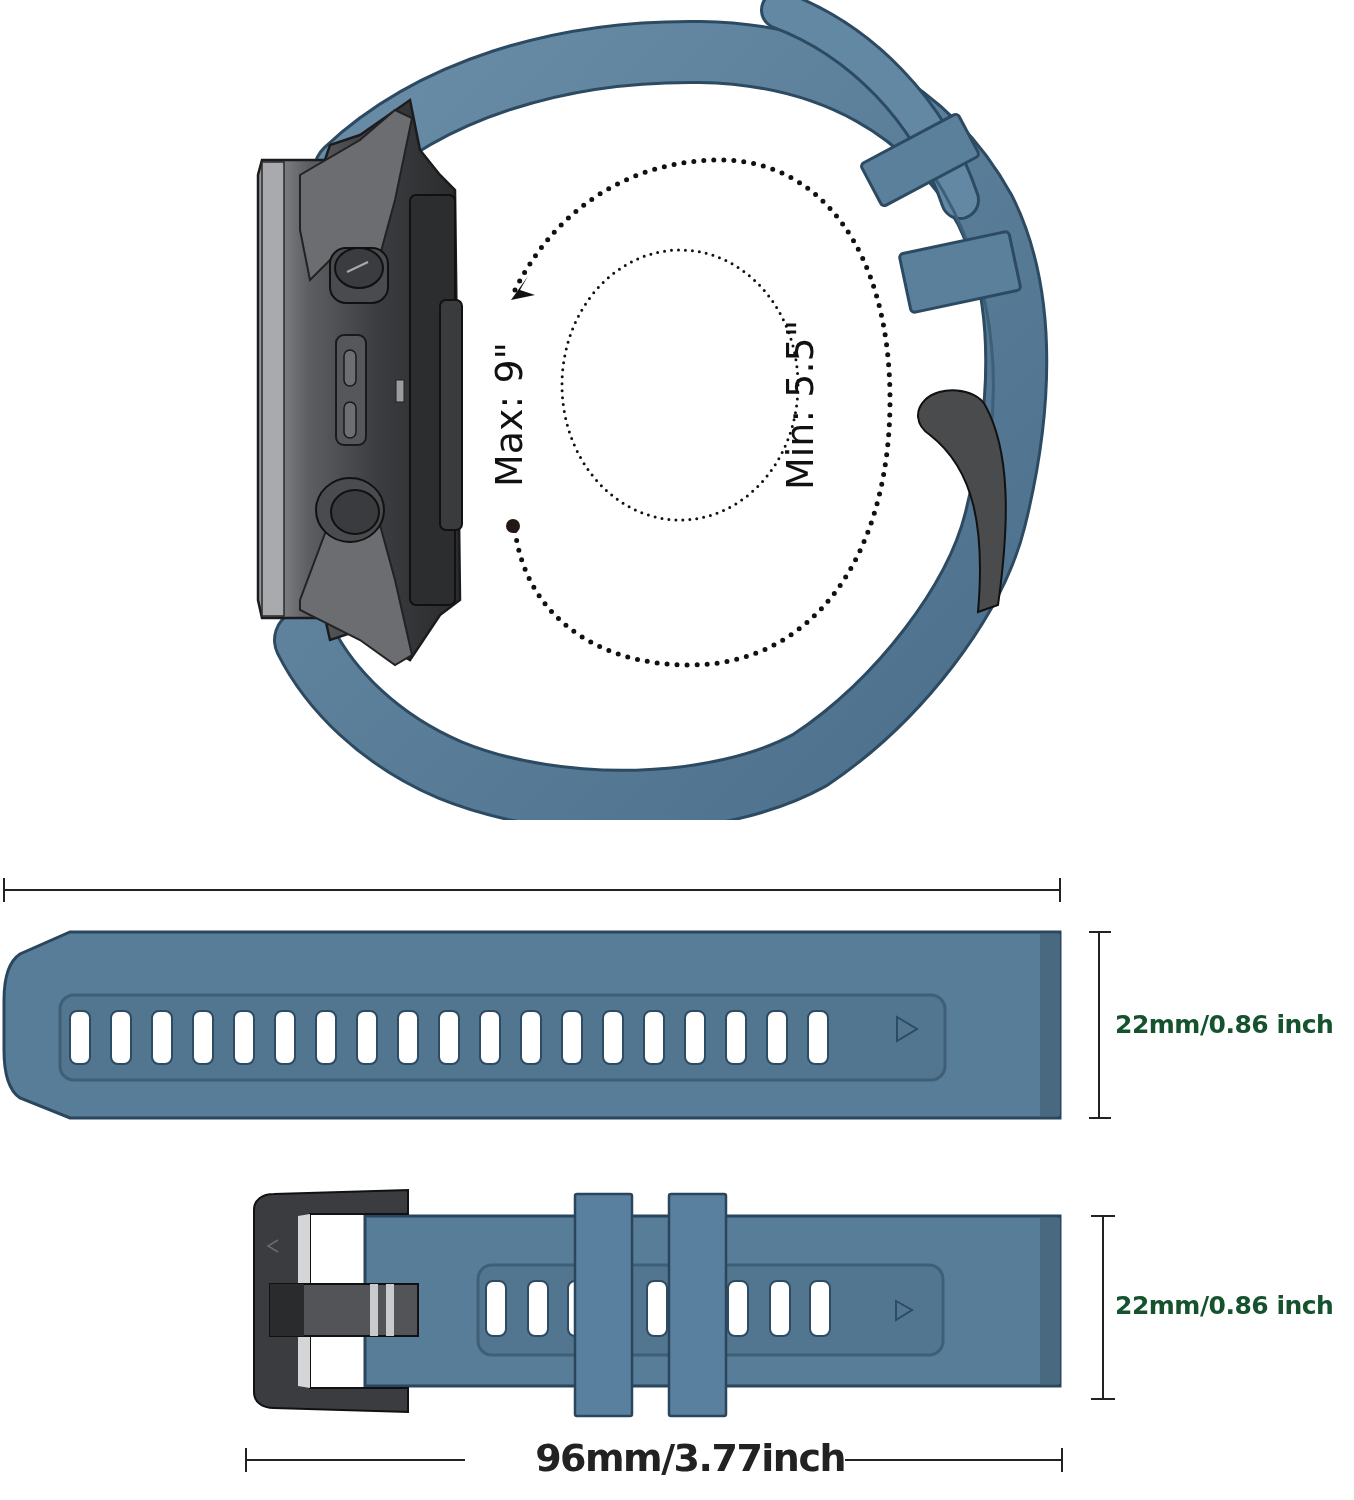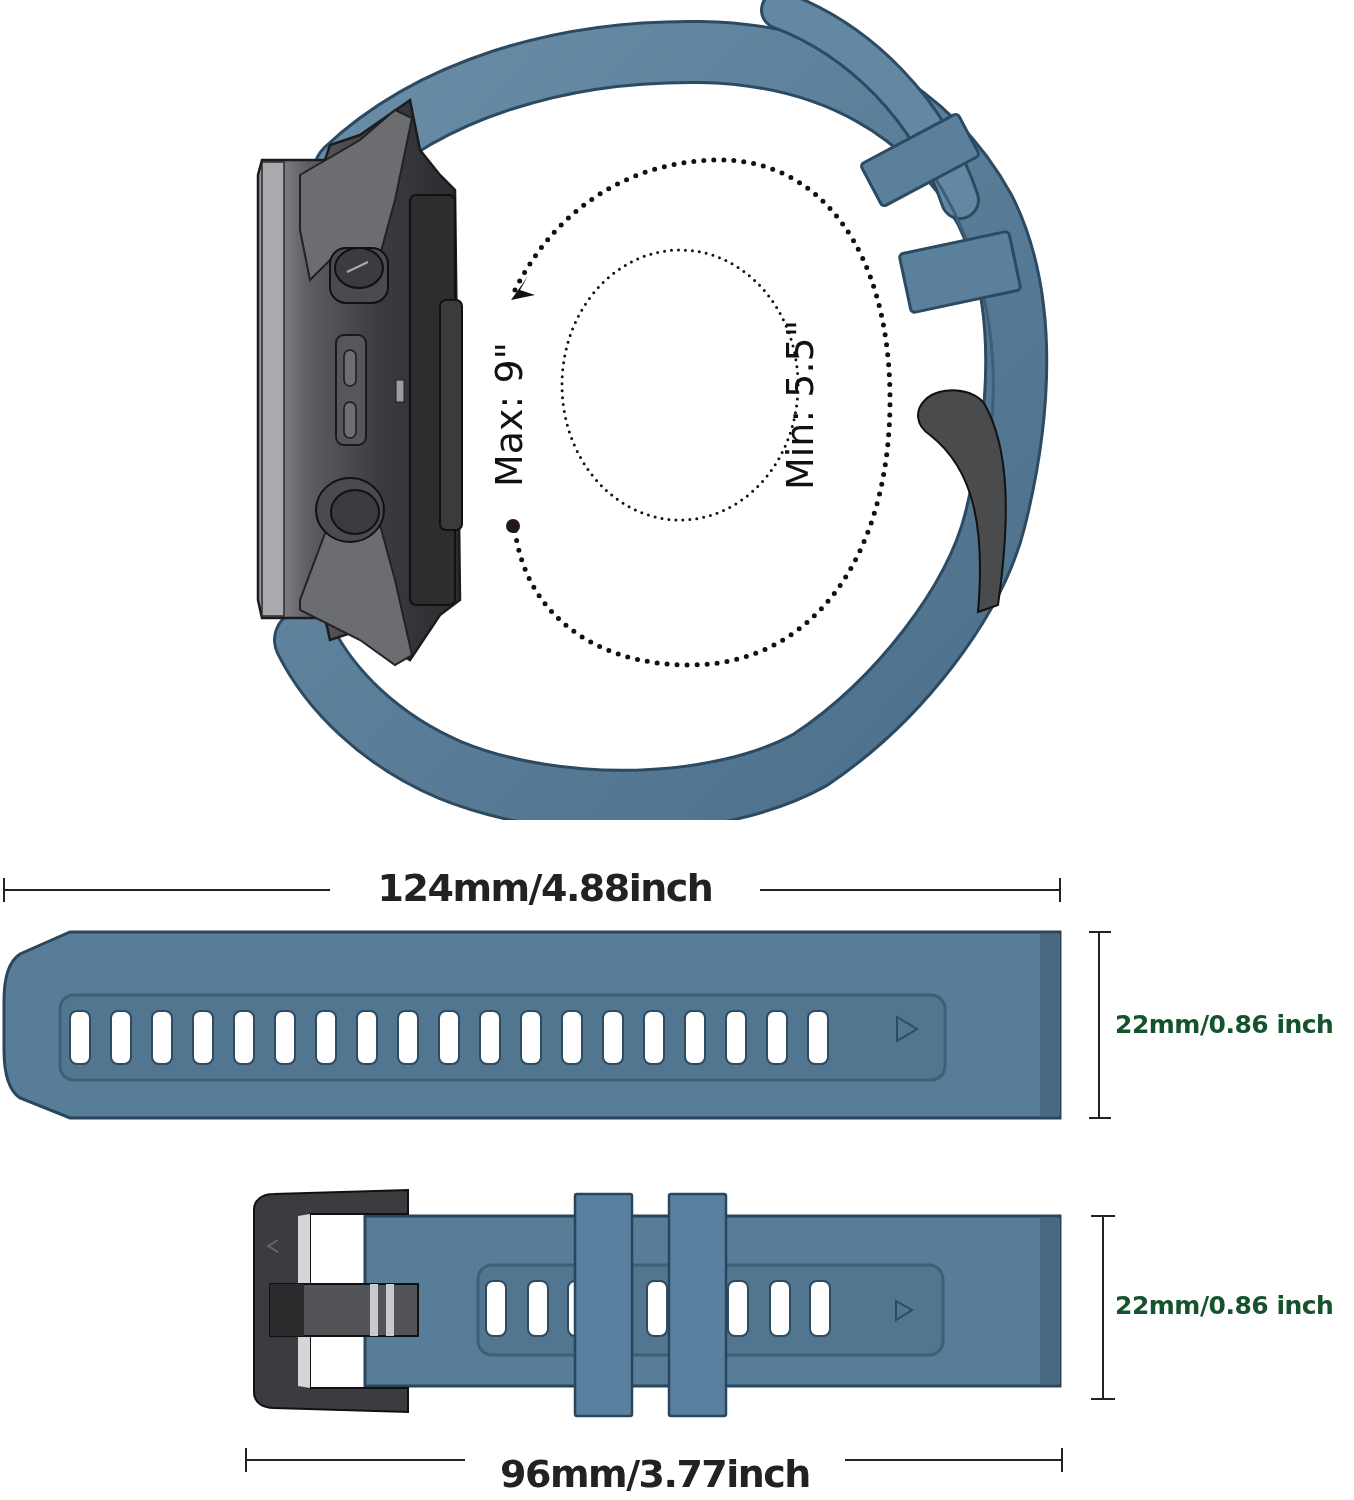--- a/index.html
+++ b/index.html
@@ -98,21 +98,20 @@
   <div class="circ-label" style="left:778px;top:490px;transform:rotate(-90deg);">Min: 5.5"</div>
 </div>
 
 <div class="abs" style="left:0;top:860px;width:1354px;height:280px;">
 
   <svg class="abs" style="left:0;top:0" width="1080" height="60">
     <line x1="4" y1="30" x2="1060" y2="30" stroke="#222" stroke-width="2"></line>
     <line x1="4" y1="18" x2="4" y2="42" stroke="#222" stroke-width="2"></line>
     <line x1="1060" y1="18" x2="1060" y2="42" stroke="#222" stroke-width="2"></line>
   </svg>
-  <div class="dim-label-h" style="left:330px;top:6px;width:430px;">124mm/4.88inch</div>
 
   <svg class="abs" style="left:0;top:70px" width="1080" height="200">
     <path d="M70,2 L1060,2 L1060,188 L70,188 L20,168 C8,160 4,140 4,120 L4,70 C4,48 8,32 20,24 Z" fill="#587d98" stroke="#2a465c" stroke-width="3"></path>
     <path d="M1040,4 L1060,4 L1060,186 L1040,186 Z" fill="#48697f"></path>
 
     <rect x="60" y="65" width="885" height="85" rx="14" fill="#52768f" stroke="#3f5f76" stroke-width="3"></rect>
 
     <g fill="#ffffff" stroke="#2d4b62" stroke-width="2">
       <rect x="70" y="81" width="20" height="53" rx="7"></rect>
       <rect x="111" y="81" width="20" height="53" rx="7"></rect>
@@ -184,14 +183,14 @@
     <line x1="6" y1="2" x2="30" y2="2" stroke="#222" stroke-width="2"></line>
     <line x1="6" y1="185" x2="30" y2="185" stroke="#222" stroke-width="2"></line>
   </svg>
   <div class="dim-label-v" style="left:1115px;top:111px;">22mm/0.86 inch</div>
 
   <svg class="abs" style="left:240px;top:262px" width="830" height="40">
     <line x1="6" y1="18" x2="822" y2="18" stroke="#222" stroke-width="2"></line>
     <line x1="6" y1="6" x2="6" y2="30" stroke="#222" stroke-width="2"></line>
     <line x1="822" y1="6" x2="822" y2="30" stroke="#222" stroke-width="2"></line>
   </svg>
-  <div class="dim-label-h" style="left:465px;top:272px;width:380px;">96mm/3.77inch</div>
+  <div class="dim-label-h" style="left:465px;top:256px;width:380px;text-align:right;">96mm/3.77inch</div>
 </div>
 
 </body></html>

